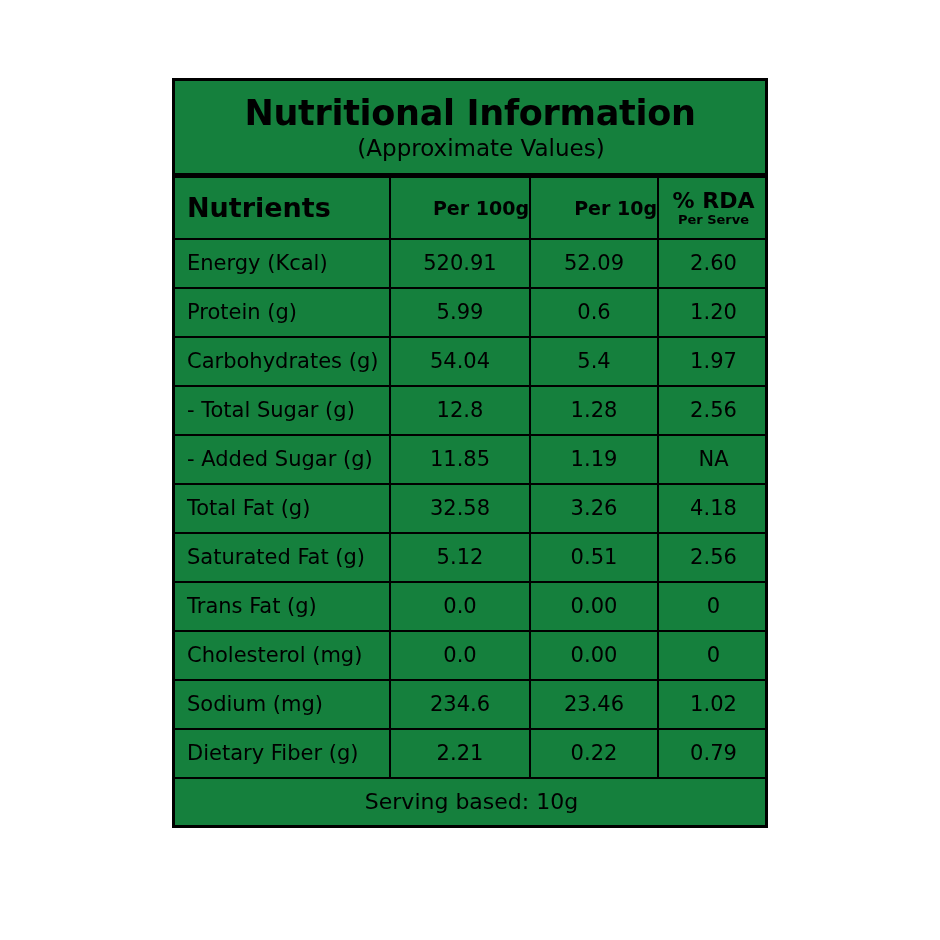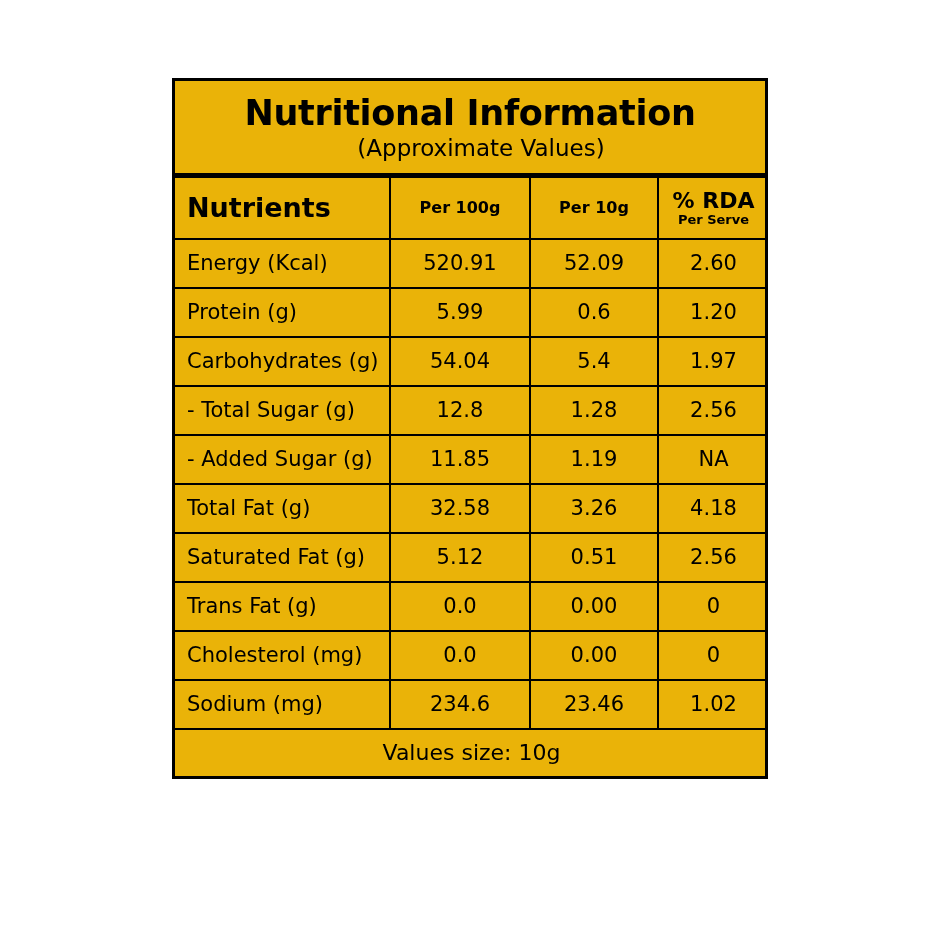--- a/index.html
+++ b/index.html
@@ -16,21 +16,21 @@
     overflow: hidden;
   }
 
   .panel {
     position: absolute;
     left: 172px;
     top: 78px;
     width: 596px;
     border: 3px solid #000;
     box-sizing: border-box;
-    background: #eab308;
+    background: #15803d;
   }
 
   
   .header {
     border-bottom: 3px solid #000;
     padding: 12px 0 10px 0;
     text-align: center;
   }
   .header .title {
     font-size: 35px;
@@ -77,23 +77,23 @@
     height: 56px;
     vertical-align: middle;
   }
   .hdr-nutrients {
     font-size: 27px;
     font-weight: bold;
     text-align: left;
     padding-left: 12px !important;
   }
   .hdr-col {
-    font-size: 16px;
-    font-weight: bold;
-    text-align: center;
+    font-size: 19px;
+    font-weight: bold;
+    text-align: right;
   }
   .hdr-rda {
     text-align: center;
     line-height: 1.0;
     padding: 2px 0 !important;
   }
   .hdr-rda .big {
     font-size: 22px;
     font-weight: bold;
     display: block;
@@ -213,19 +213,25 @@
         <td class="val">0.0</td>
         <td class="val">0.00</td>
         <td class="val">0</td>
       </tr>
       <tr class="data-row">
         <td class="nutrient-name">Sodium (mg)</td>
         <td class="val">234.6</td>
         <td class="val">23.46</td>
         <td class="val">1.02</td>
       </tr>
+      <tr class="data-row">
+        <td class="nutrient-name">Dietary Fiber (g)</td>
+        <td class="val">2.21</td>
+        <td class="val">0.22</td>
+        <td class="val">0.79</td>
+      </tr>
       <tr class="serving">
-        <td colspan="4">Values size: 10g</td>
+        <td colspan="4">Serving based: 10g</td>
       </tr>
     </tbody>
   </table>
 
 </div>
 
 </body></html>

